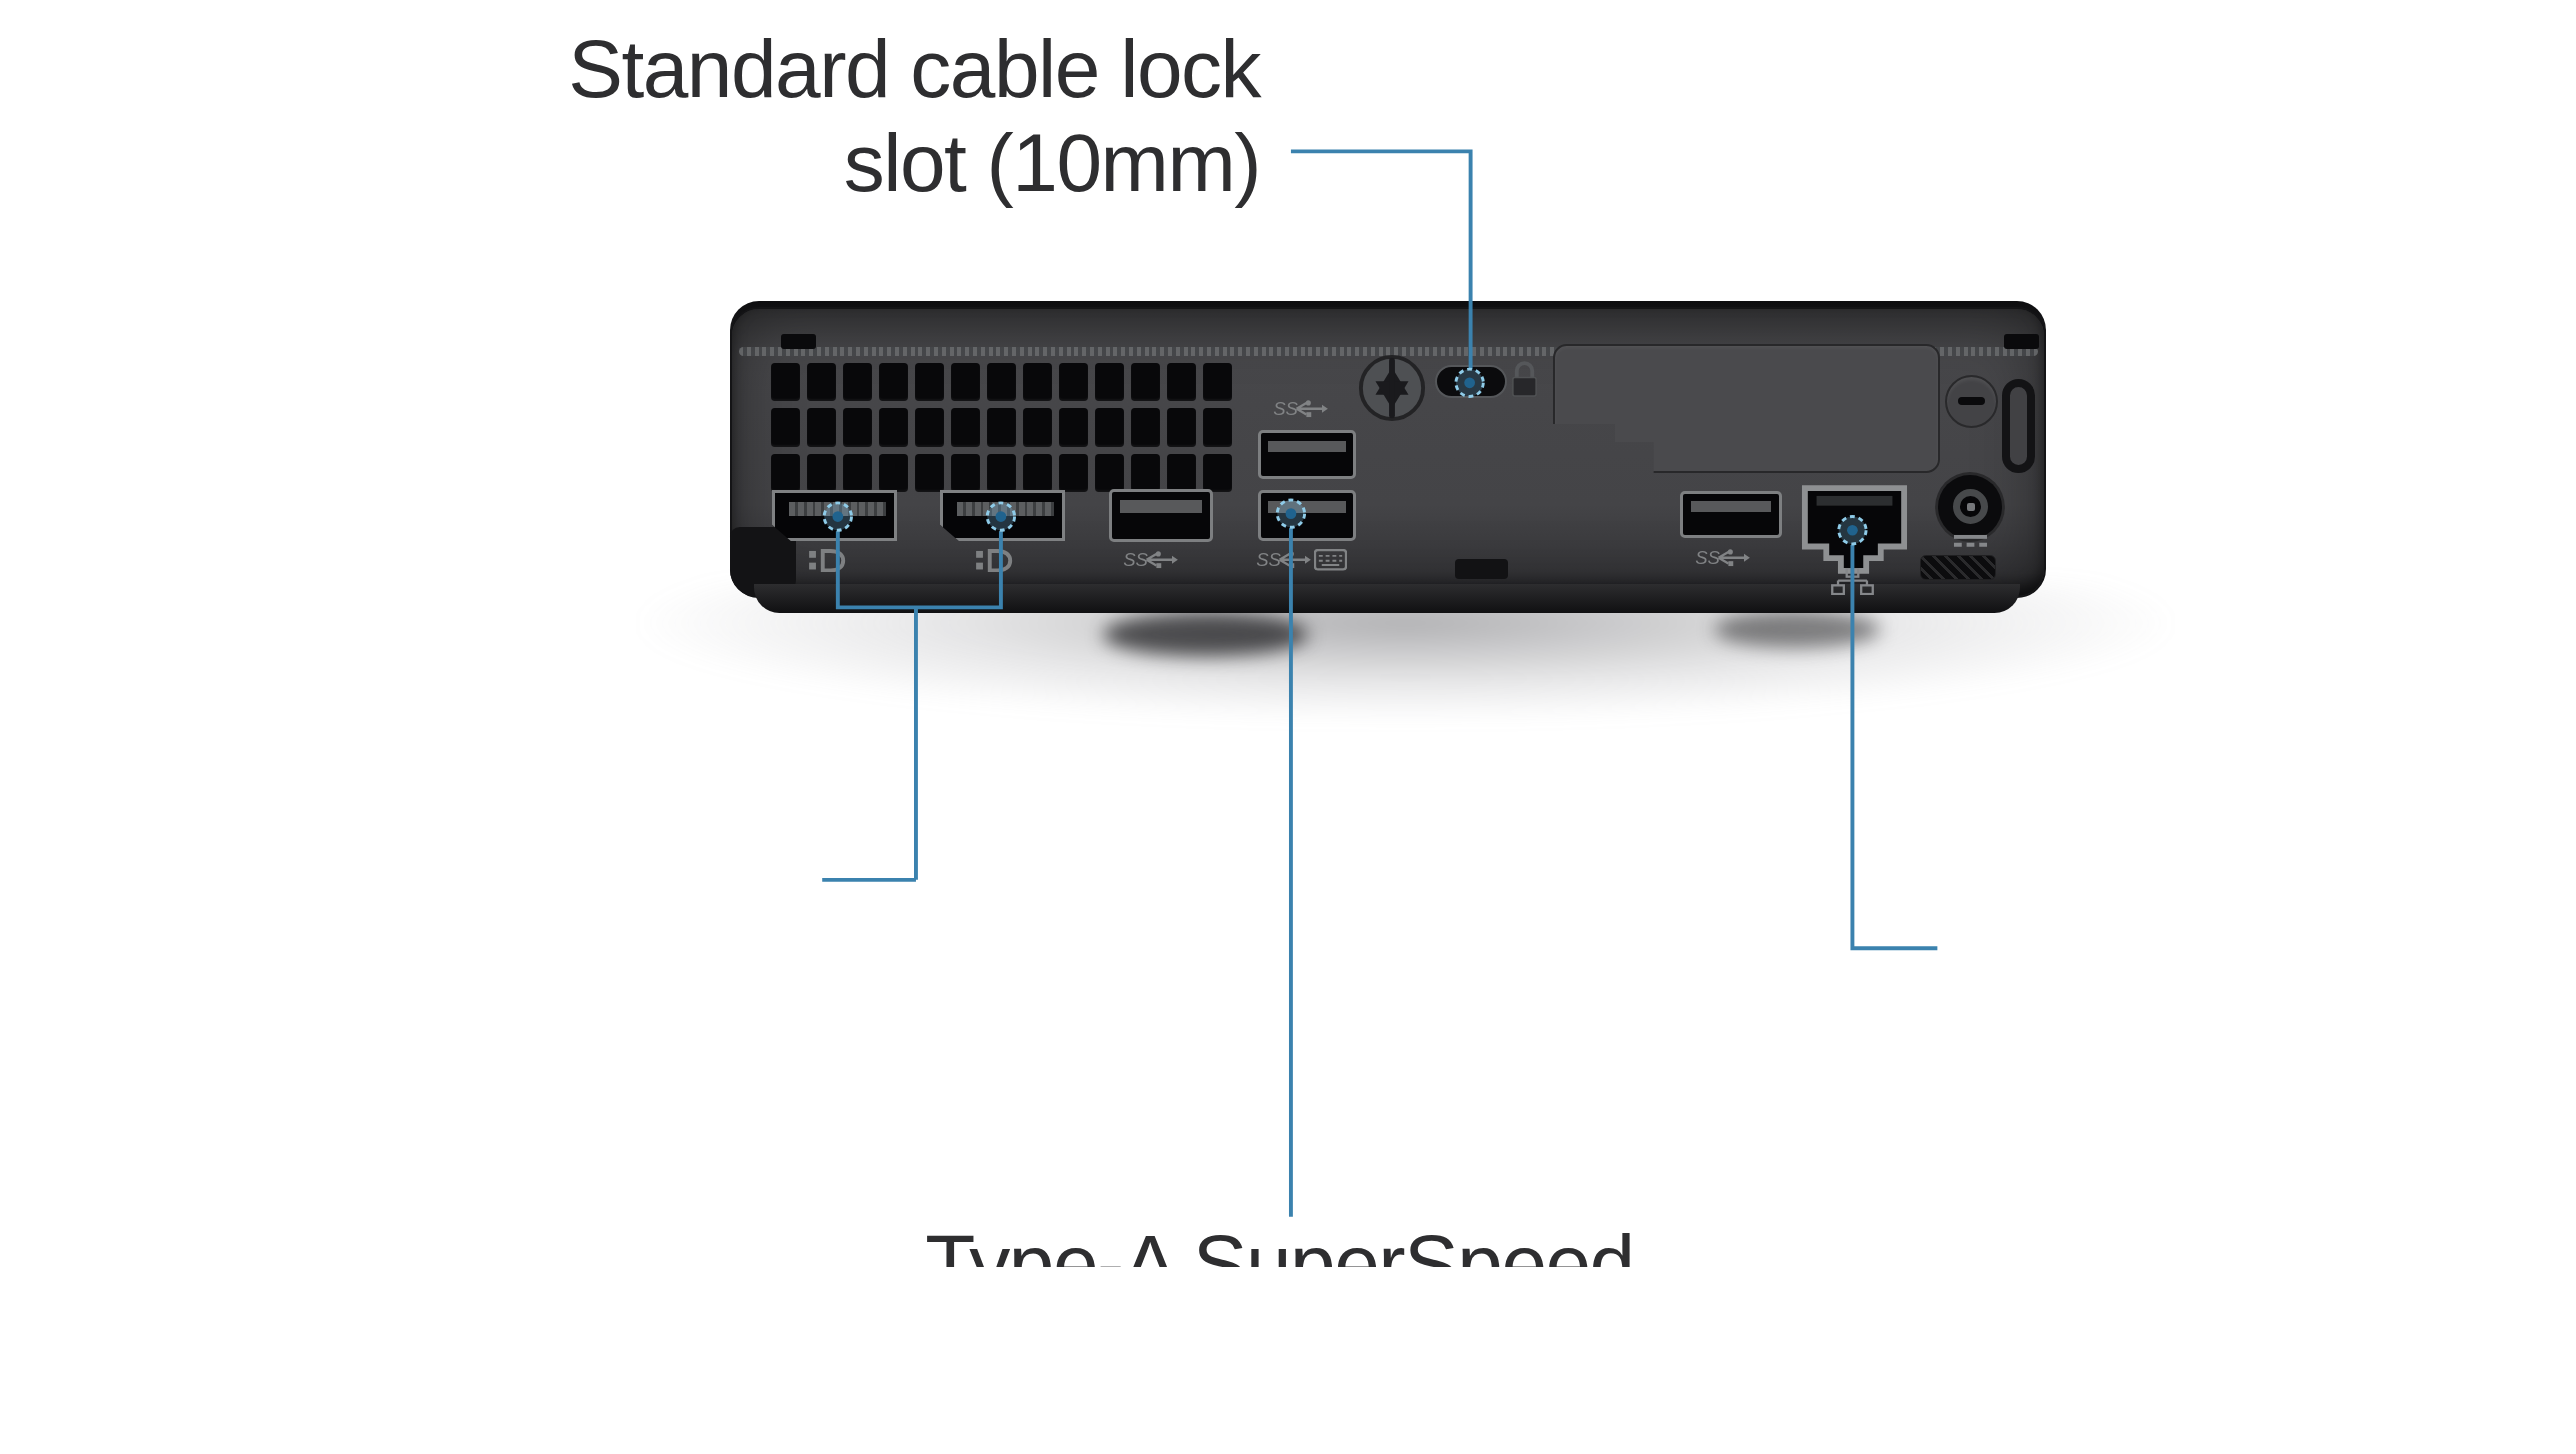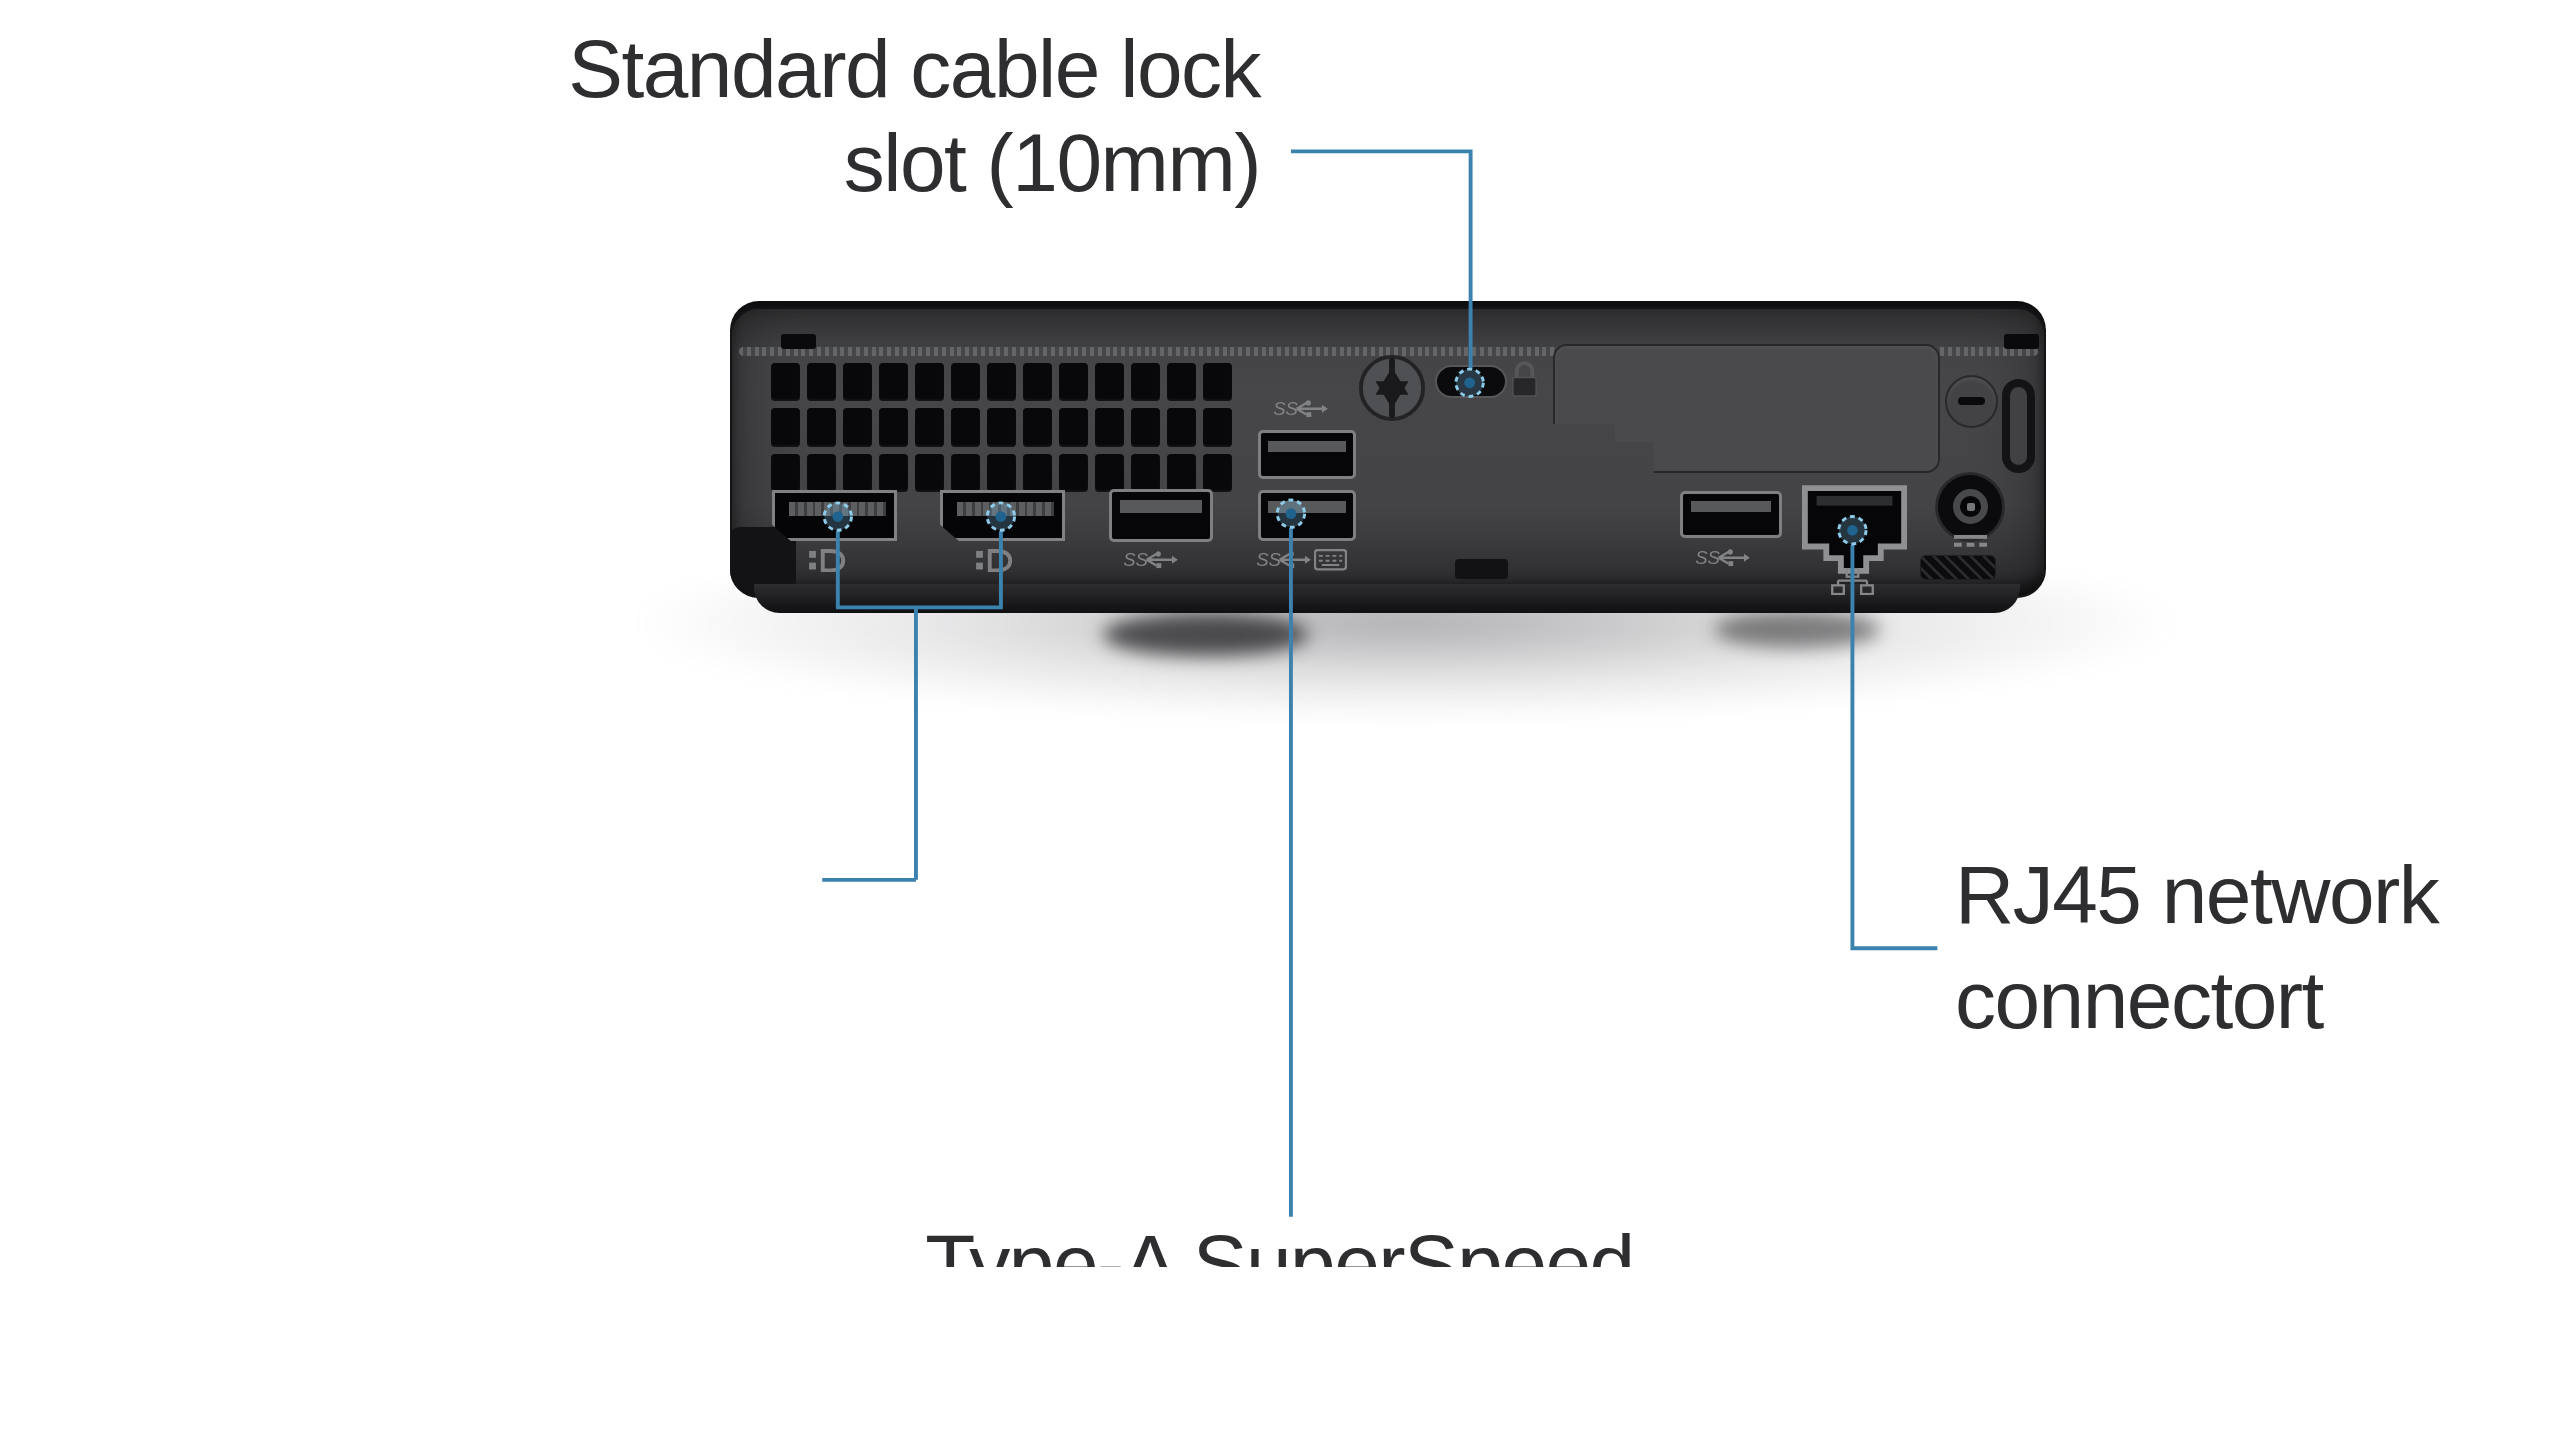--- a/index.html
+++ b/index.html
@@ -76,22 +76,20 @@
   .icon-svg{position:absolute;z-index:1;}
   .callouts{position:absolute;left:0;top:0;z-index:3;pointer-events:none;}
 </style>
 </head>
 <body>
 
 <div class="canvas">
 
   <div class="label label-cable-lock">Standard cable lock
 slot (10mm)</div>
-  <div class="label label-rj45">RJ45 network
-connectort</div>
   <div class="label label-usb">Type-A SuperSpeed
 USB 10Gbps signaling rate</div>
 
   <div class="abs shadow-main"></div>
   <div class="abs foot-shadow"></div>
   <div class="abs foot-shadow-2"></div>
 
   <div class="abs chassis-top"></div>
   <div class="abs chassis-body"></div>
   <div class="abs ridge"></div>

